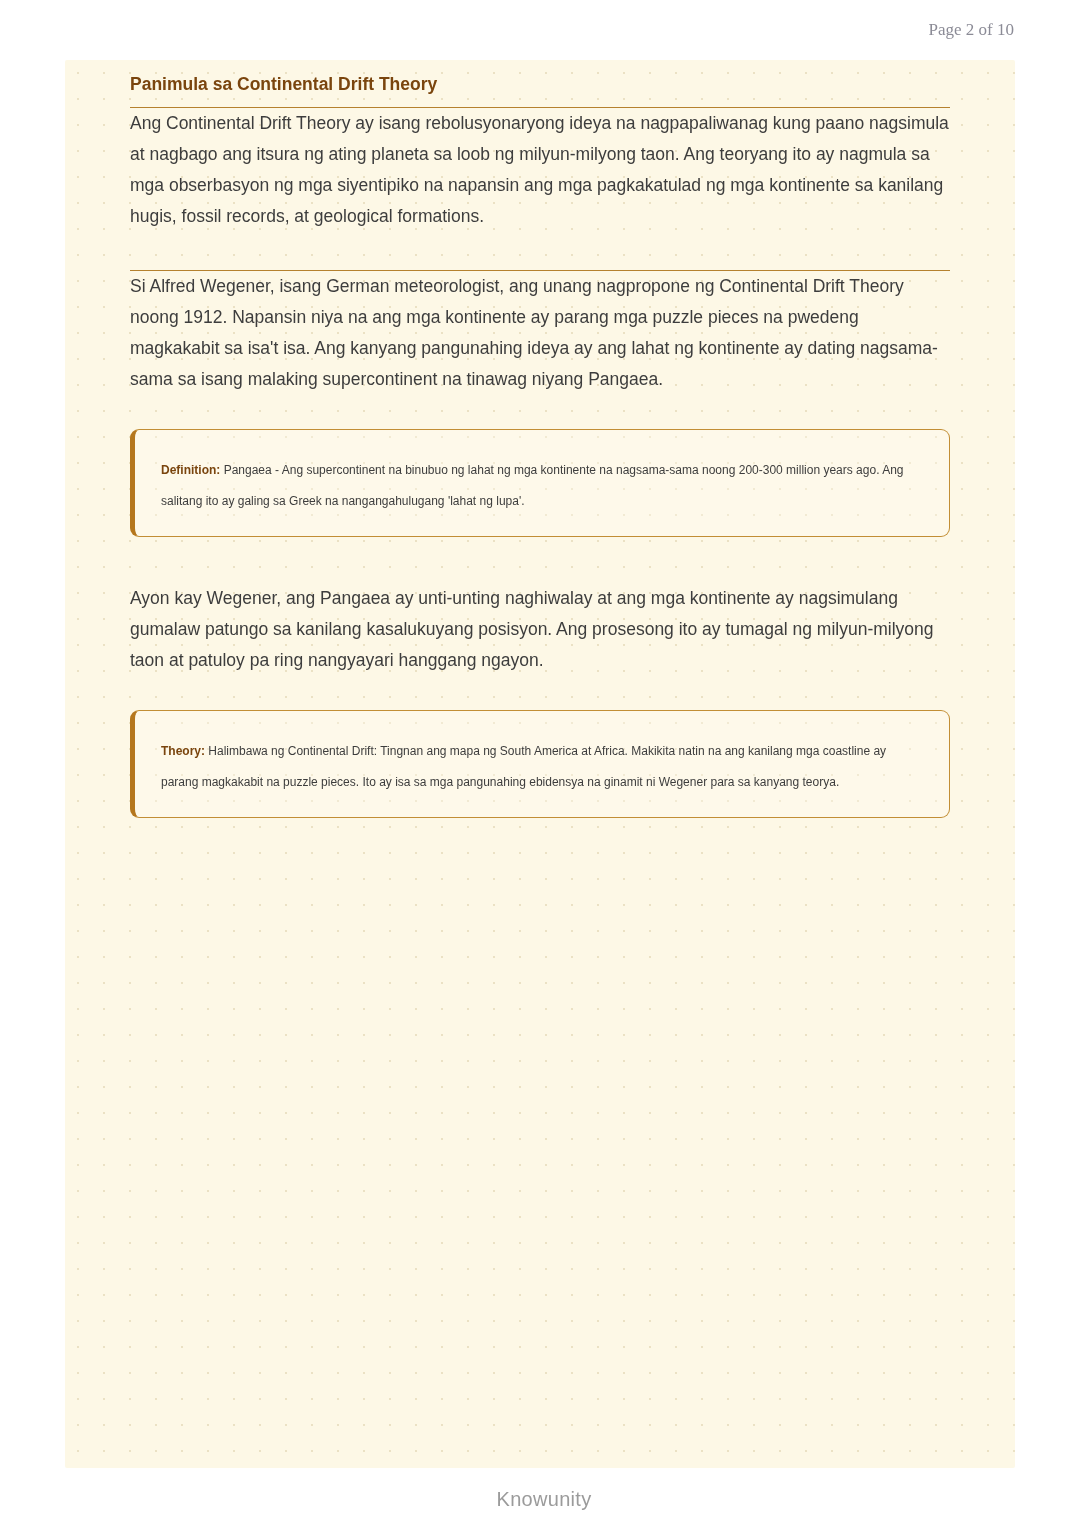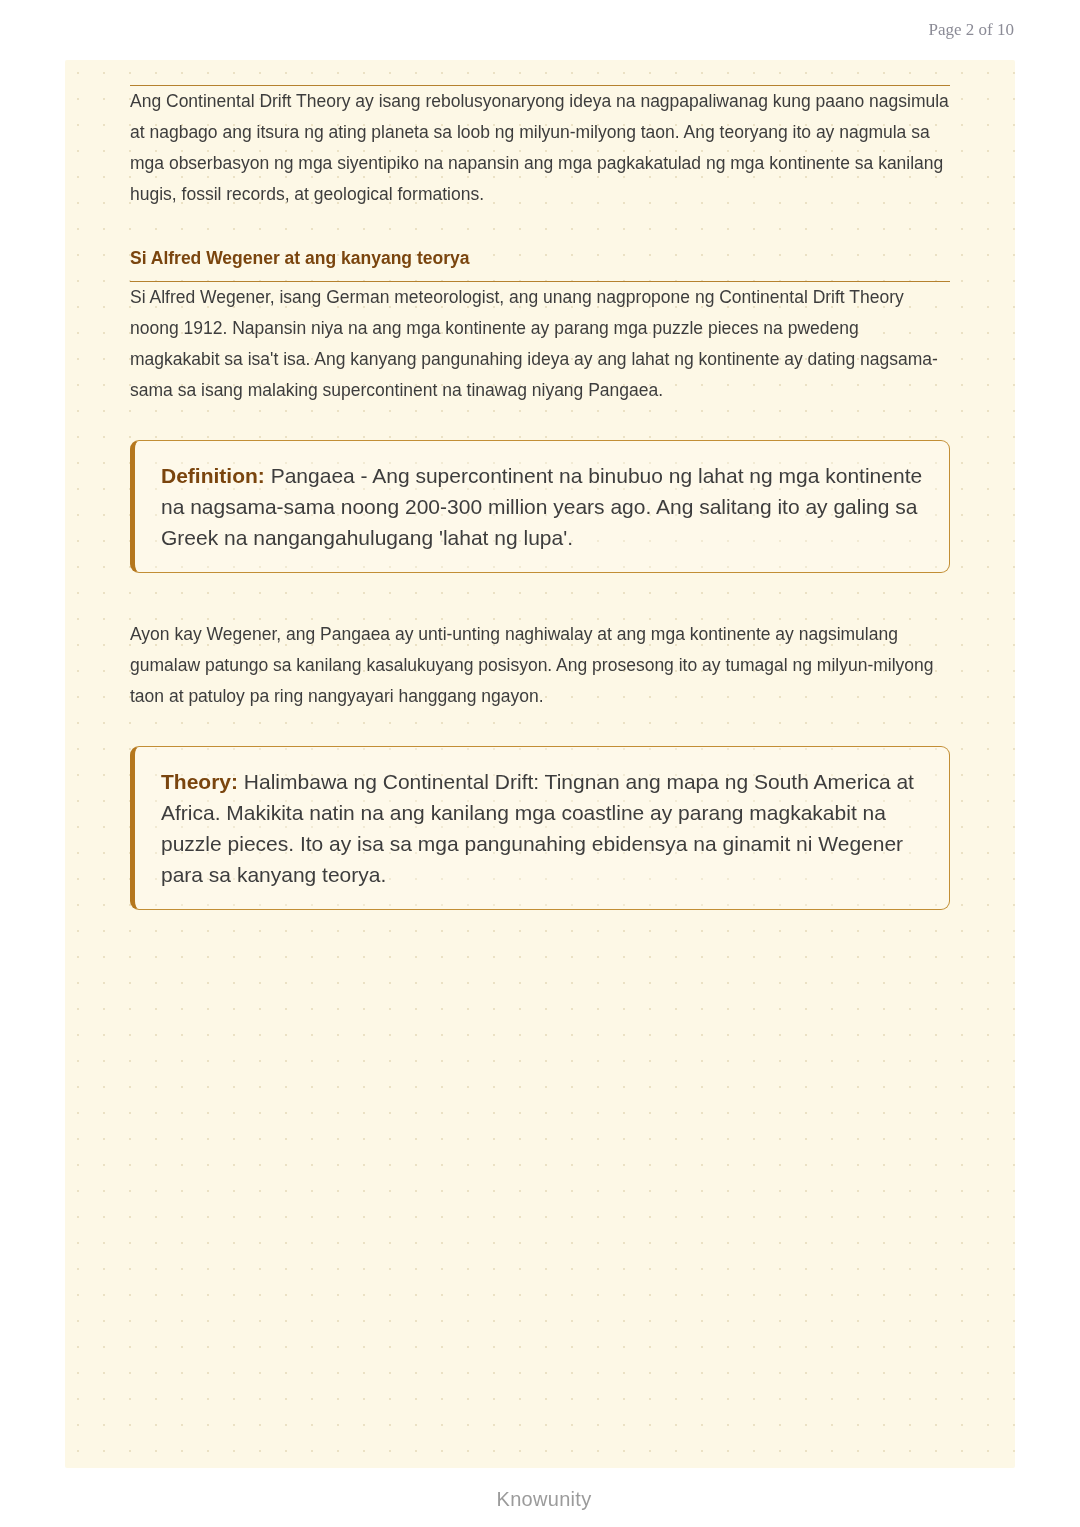--- a/index.html
+++ b/index.html
@@ -65,22 +65,22 @@
   .callout {
     margin-top: 34px;
     border: 1.6px solid #c28e35;
     border-left: 5px solid #b5771d;
     border-radius: 9px;
     padding: 17px 26px 19px 26px;
     background: rgba(255, 253, 240, 0.35);
   }
 
   .callout .callout-text {
-    margin-top: 2px;
-    font-size: 21px;
+    margin-top: 8px;
+    font-size: 12px;
     line-height: 31px;
     color: #3d3d3d;
   }
 
   .callout-label {
     font-weight: bold;
     color: #7a450e;
   }
 
   .footer-brand {
@@ -97,26 +97,26 @@
 </head>
 <body>
 
 <div class="canvas">
 
   <div class="page-number">Page 2 of 10</div>
 
   <div class="page">
 
     <section>
+      <h2 class="heading">Panimula sa Continental Drift Theory</h2>
       <hr class="heading-rule">
       <p class="para">Ang Continental Drift Theory ay isang rebolusyonaryong ideya na nagpapaliwanag kung paano nagsimula at nagbago ang itsura ng ating planeta sa loob ng milyun-milyong taon. Ang teoryang ito ay nagmula sa mga obserbasyon ng mga siyentipiko na napansin ang mga pagkakatulad ng mga kontinente sa kanilang hugis, fossil records, at geological formations.</p>
     </section>
 
     <section class="section-2">
-      <h2 class="heading">Si Alfred Wegener at ang kanyang teorya</h2>
       <hr class="heading-rule">
       <p class="para">Si Alfred Wegener, isang German meteorologist, ang unang nagpropone ng Continental Drift Theory noong 1912. Napansin niya na ang mga kontinente ay parang mga puzzle pieces na pwedeng magkakabit sa isa't isa. Ang kanyang pangunahing ideya ay ang lahat ng kontinente ay dating nagsama-sama sa isang malaking supercontinent na tinawag niyang Pangaea.</p>
     </section>
 
     <div class="callout">
       <p class="callout-text">
         <strong class="callout-label">Definition:</strong>
         <span>Pangaea - Ang supercontinent na binubuo ng lahat ng mga kontinente na nagsama-sama noong 200-300 million years ago. Ang salitang ito ay galing sa Greek na nangangahulugang 'lahat ng lupa'.</span>
       </p>
     </div>

